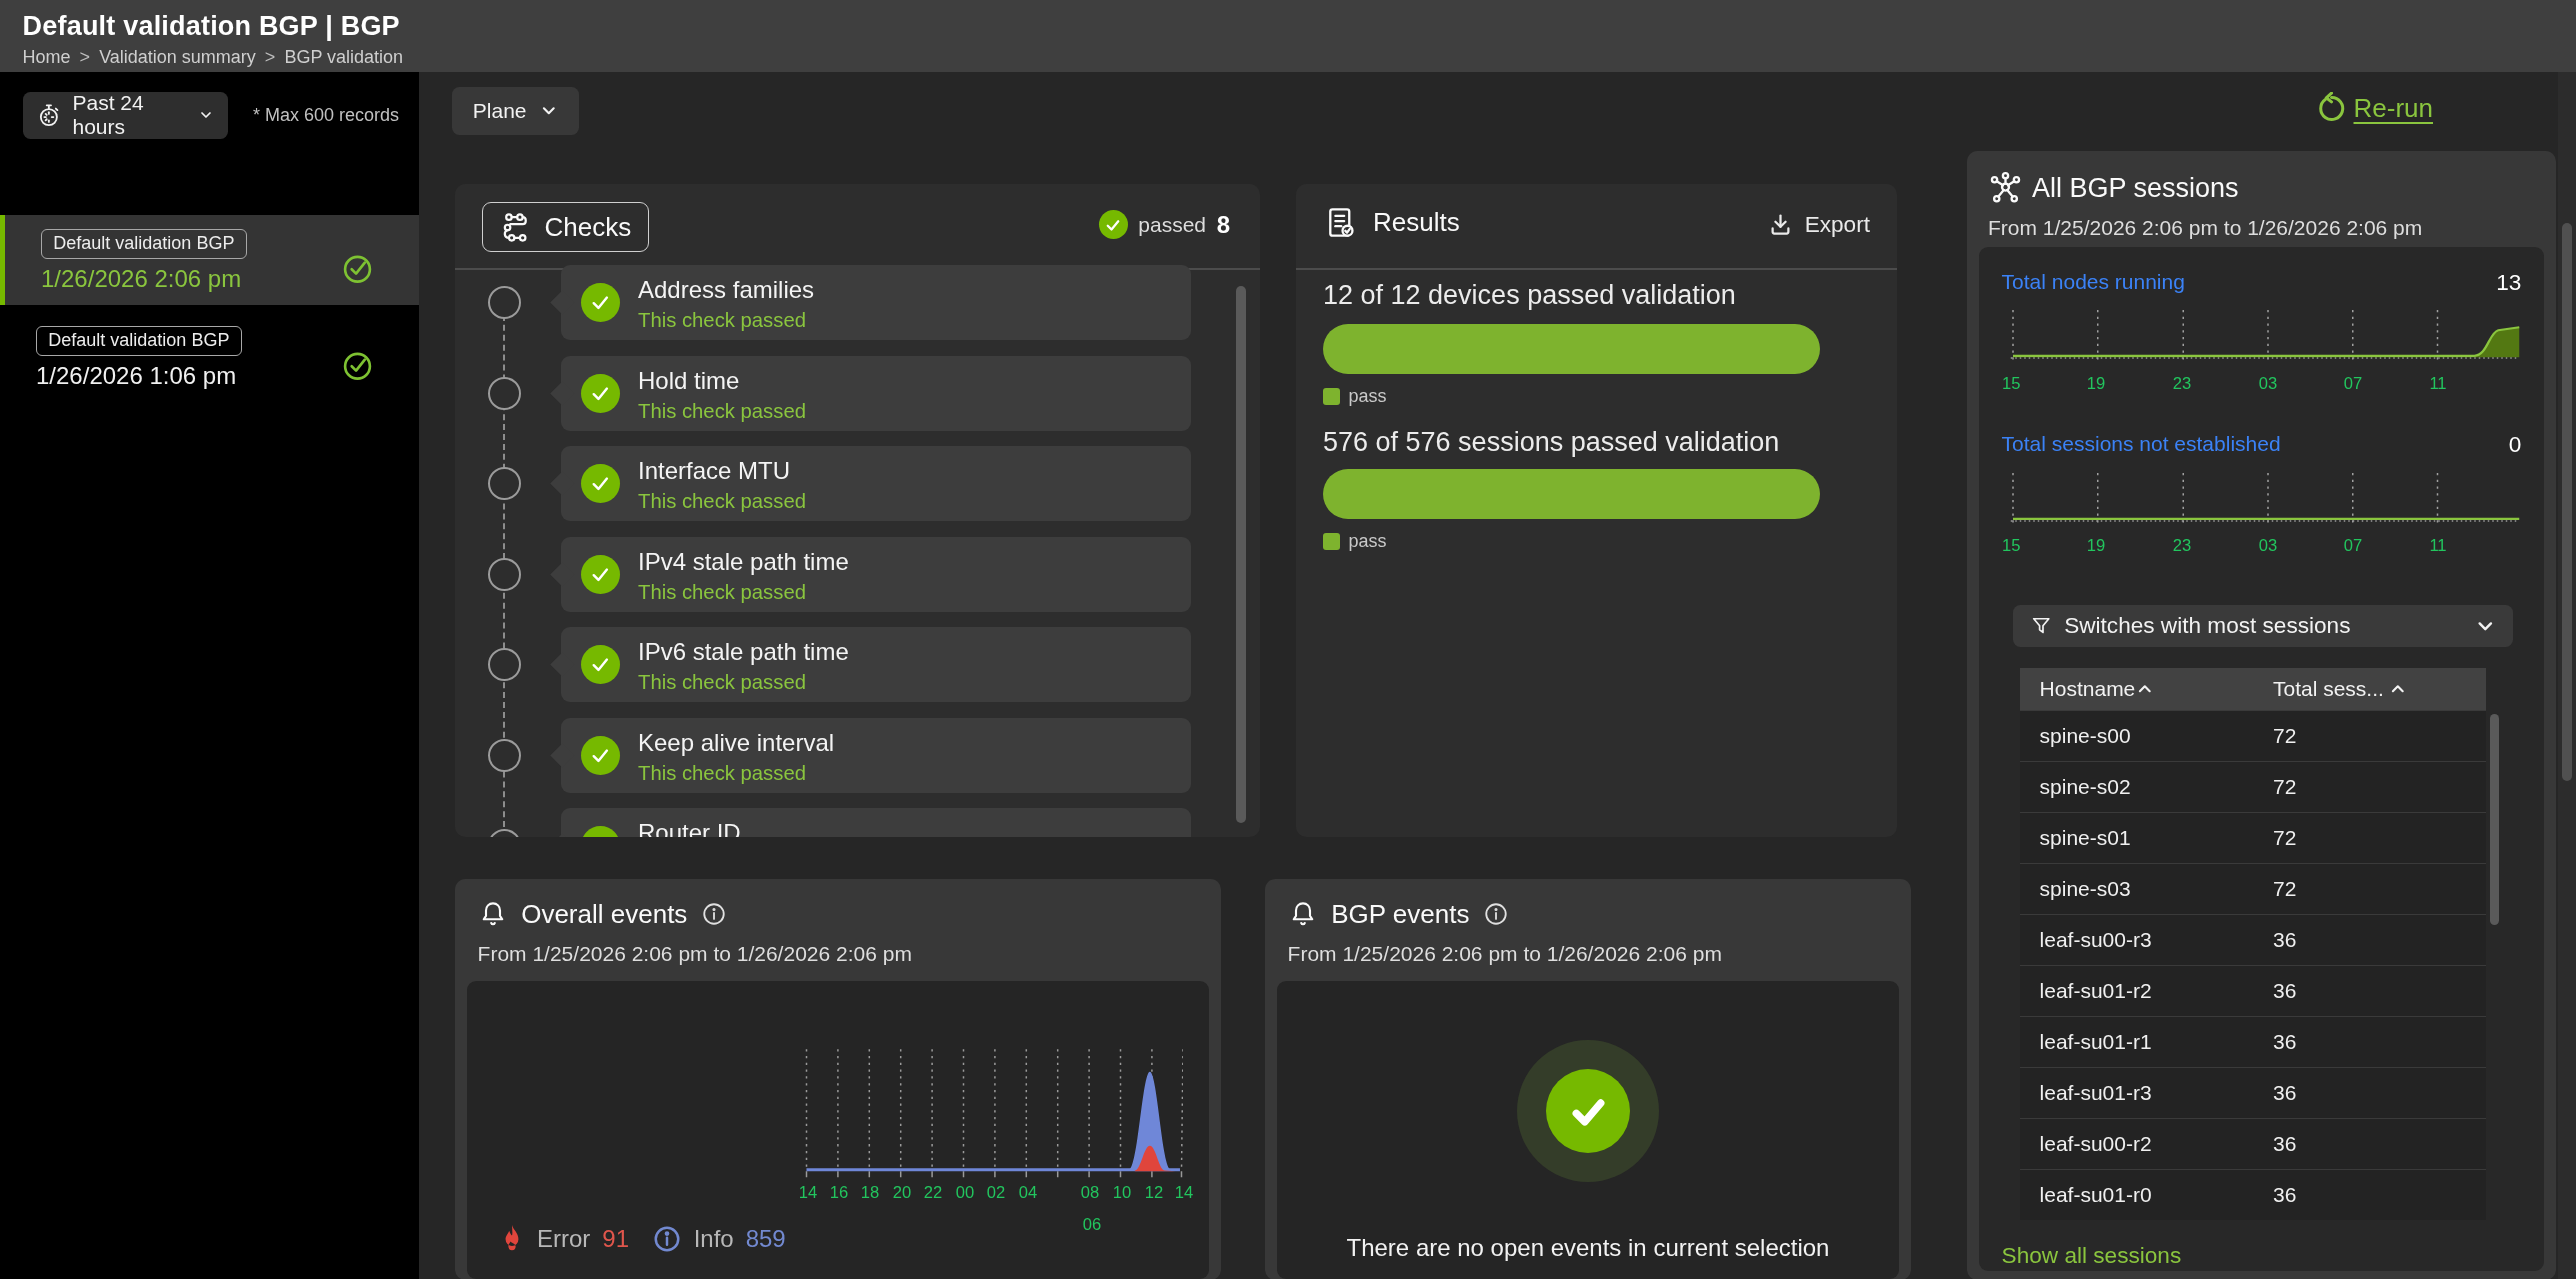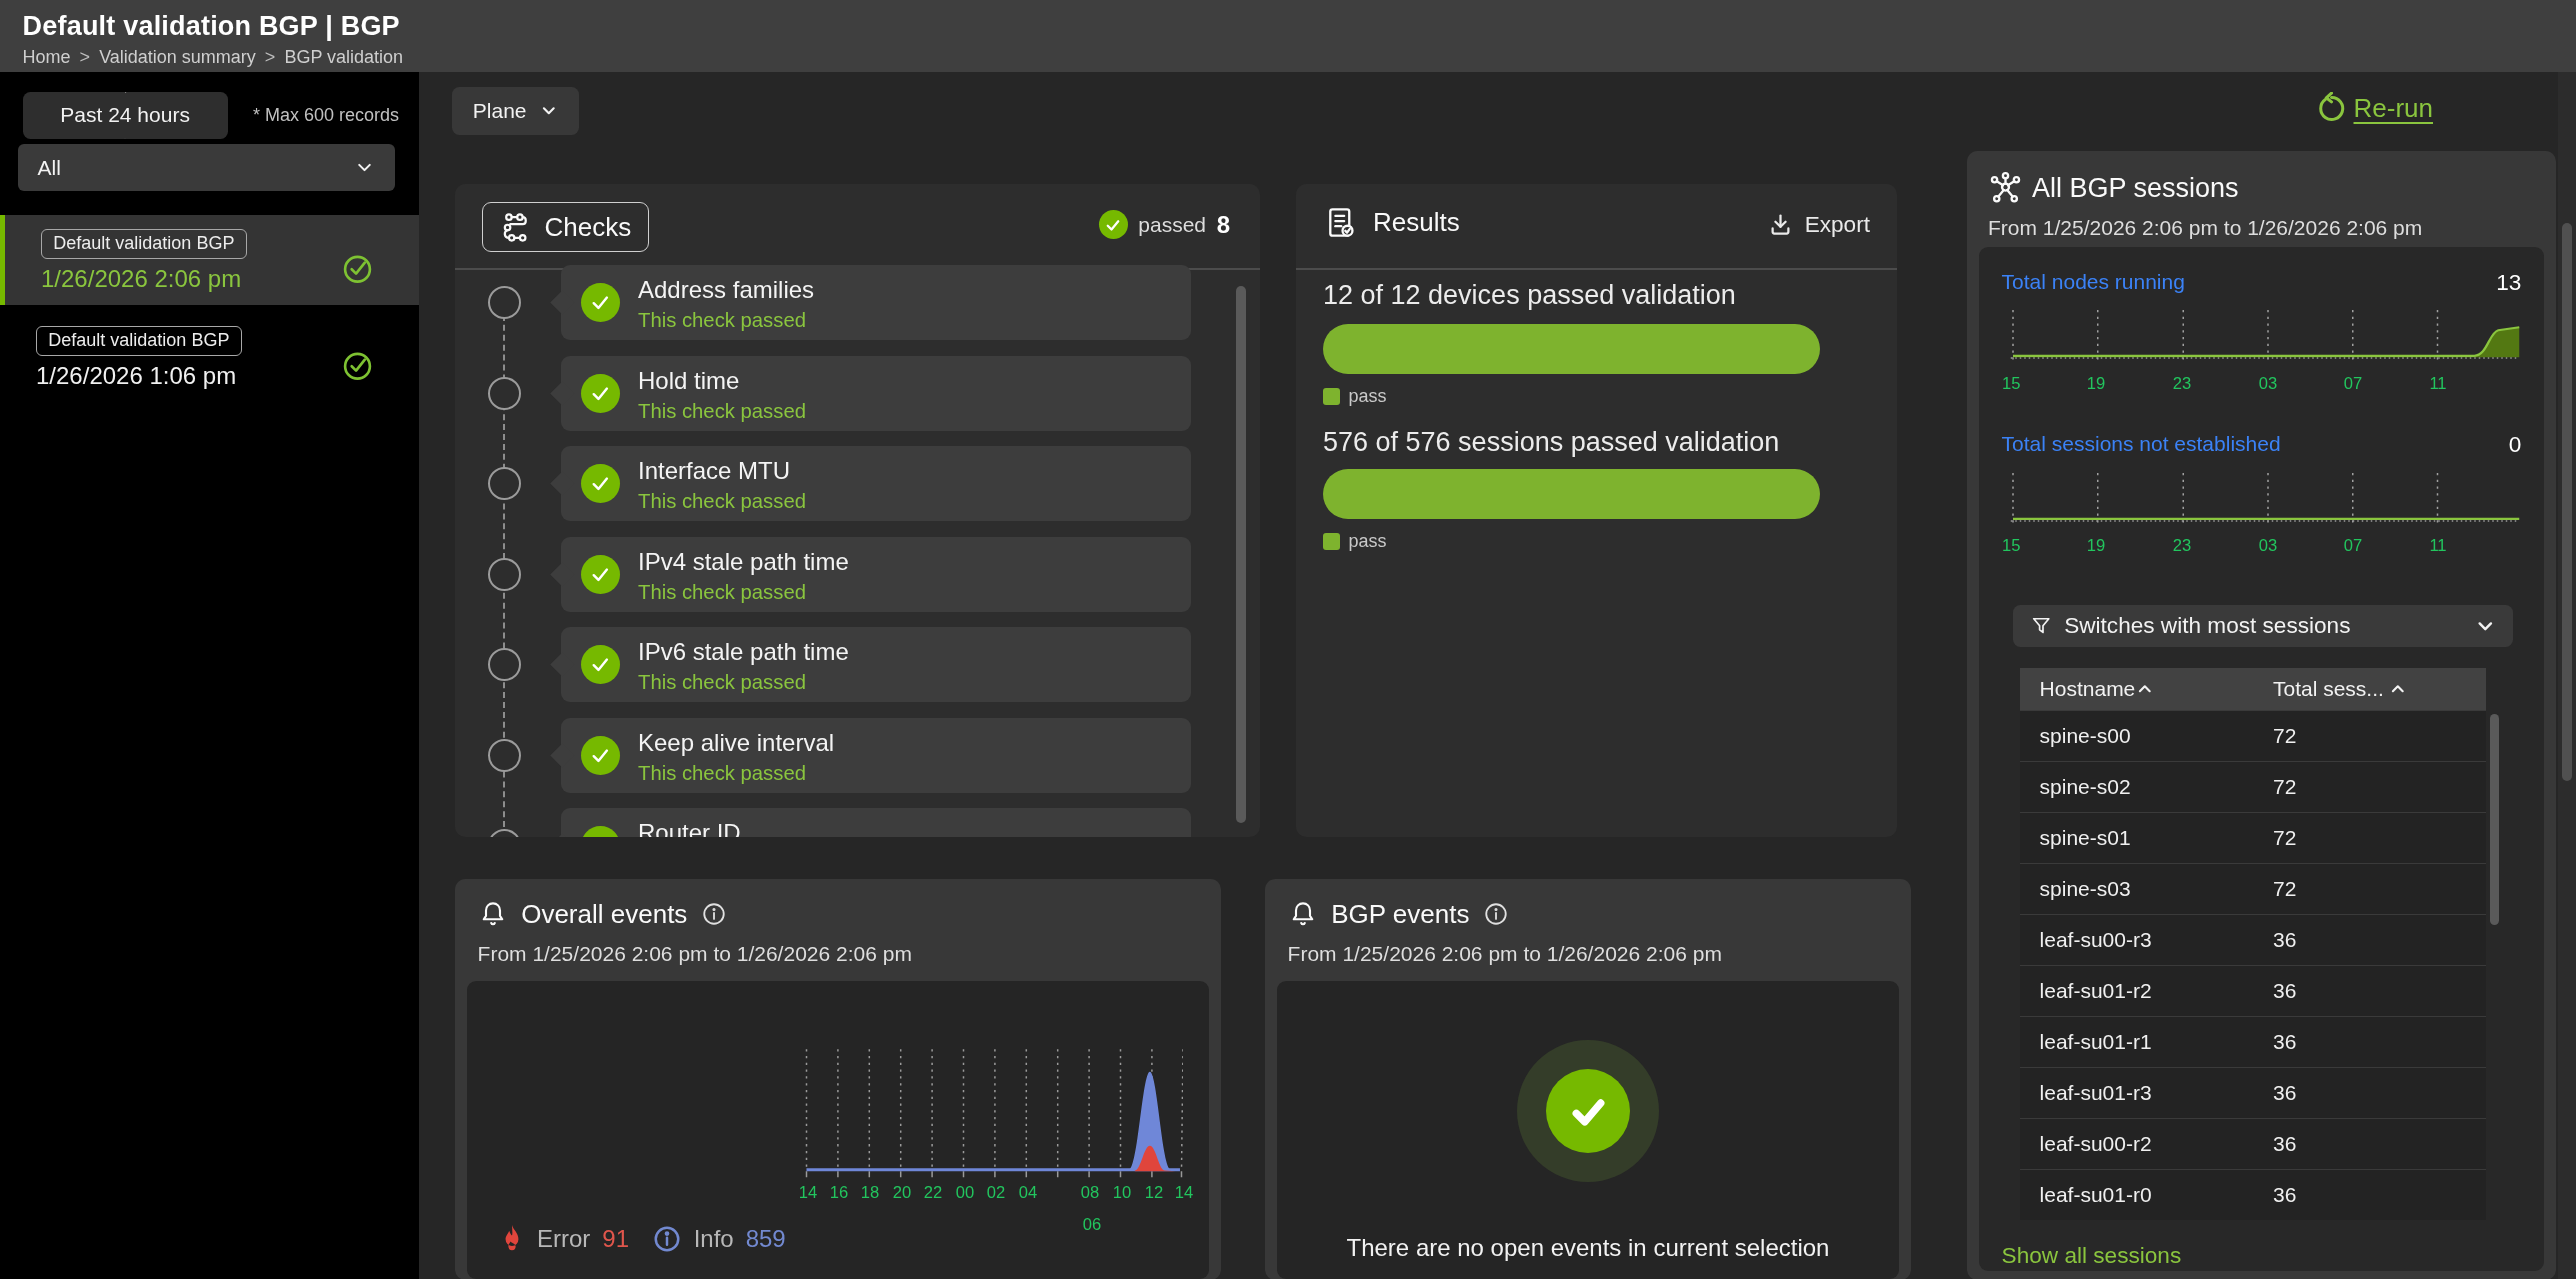--- a/index.html
+++ b/index.html
@@ -9,21 +9,21 @@
 
   
   .topbar { position:absolute; left:0; top:0; width:2576px; height:72px; background:#3f3f3f; z-index:5; }
   .topbar h1 { position:absolute; left:22.6px; top:10.6px; font-size:27px; font-weight:bold; color:#ffffff; letter-spacing:0.2px; }
   .crumbs { position:absolute; left:22.6px; top:47px; font-size:18px; color:#cfcfcf; display:flex; gap:9px; }
   .crumbs .sep { color:#bdbdbd; }
 
   
   .sidebar { position:absolute; left:0; top:72px; width:419px; height:1207px; background:#000000; }
   .tf-btn { position:absolute; left:22.6px; top:19.6px; width:205px; height:47px; background:#2e2e2e; border-radius:7.5px;
-            display:flex; align-items:center; gap:10.6px; padding:0 13.6px; font-size:21px; color:#f2f2f2; cursor:pointer;flex-direction:column; }
+            display:flex; align-items:center; gap:10.6px; padding:0 13.6px; font-size:21px; color:#f2f2f2; cursor:pointer; }
   .maxrec { position:absolute; left:253px; top:33px; font-size:18px; color:#c0c0c0; }
   .all-select { position:absolute; left:18px; top:72px; width:377px; height:47px; background:#3a3a3a; border-radius:6px;
                 display:flex; align-items:center; justify-content:space-between; padding:0 19.6px; font-size:21px; color:#f2f2f2; cursor:pointer; }
   .sess { position:absolute; left:0; width:419px; height:90px; cursor:pointer; }
   .sess.sel { background:#343434; border-left:5.3px solid #76b900; }
   .sess .badge { position:absolute; left:36px; top:13.6px; border:1.5px solid #a8a8a8; border-radius:6px; padding:3.8px 11.3px;
                  font-size:18px; color:#ededed; }
   .sess .when { position:absolute; left:36px; top:50px; font-size:24px; }
   .sess.sel .when { color:#8ac53e;text-align:center; }
   .sess:not(.sel) .when { color:#f0f0f0; }
@@ -142,26 +142,20 @@
           <line x1="14.7" y1="13.5" x2="16.2" y2="13.5"></line>
         <line x1="9" y1="10.5" x2="10" y2="11.5"></line>
           <line x1="9" y1="16.5" x2="10" y2="15.5"></line>
       </svg>
       <span>Past 24 hours</span>
       <svg width="18" height="18" viewBox="0 0 24 24" fill="none" stroke="#f2f2f2" stroke-width="2.6" stroke-linecap="round" stroke-linejoin="round">
           <polyline points="6,9 12,15 18,9"></polyline>
         </svg>
     </div>
     <span class="maxrec">* Max 600 records</span>
-    <div class="all-select">
-      <span>All</span>
-      <svg width="21" height="21" viewBox="0 0 24 24" fill="none" stroke="#f2f2f2" stroke-width="2.4" stroke-linecap="round" stroke-linejoin="round">
-          <polyline points="6,9 12,15 18,9"></polyline>
-        </svg>
-    </div>
 
     <div class="sess sel" style="top:143px;">
       <span class="badge">Default validation BGP</span>
       <span class="when">1/26/2026 2:06 pm</span>
       <span class="okicon">
         <svg width="35" height="35" viewBox="0 0 24 24" fill="none" stroke="#7ec232" stroke-width="1.8" stroke-linecap="round" stroke-linejoin="round">
           <circle cx="12" cy="12.5" r="8.5"></circle>
             <polyline points="8,12.5 11,15.5 17,8"></polyline>
         </svg>
       </span>

